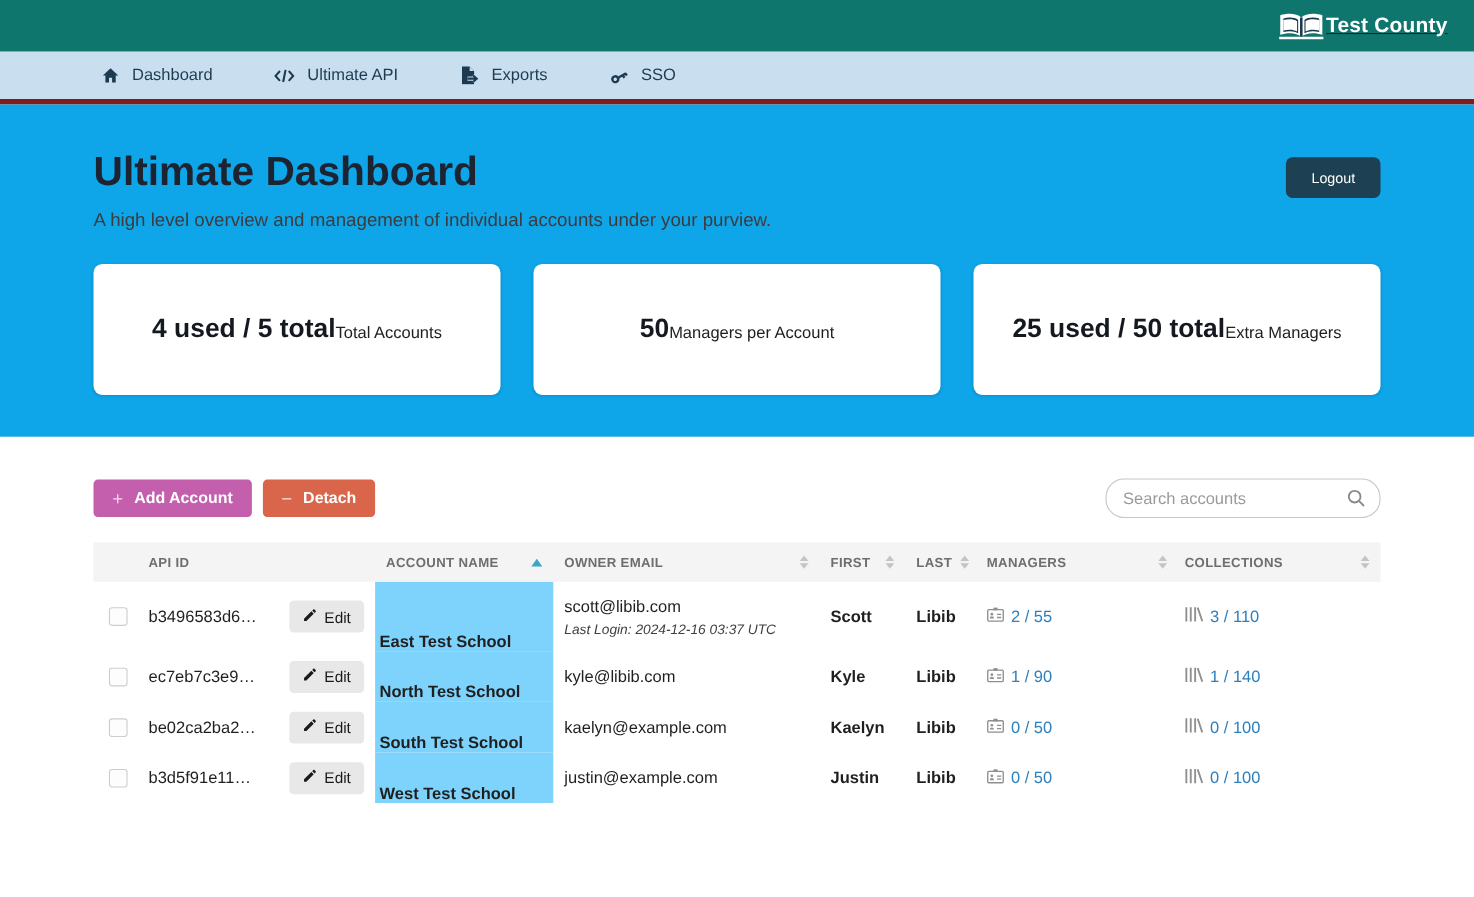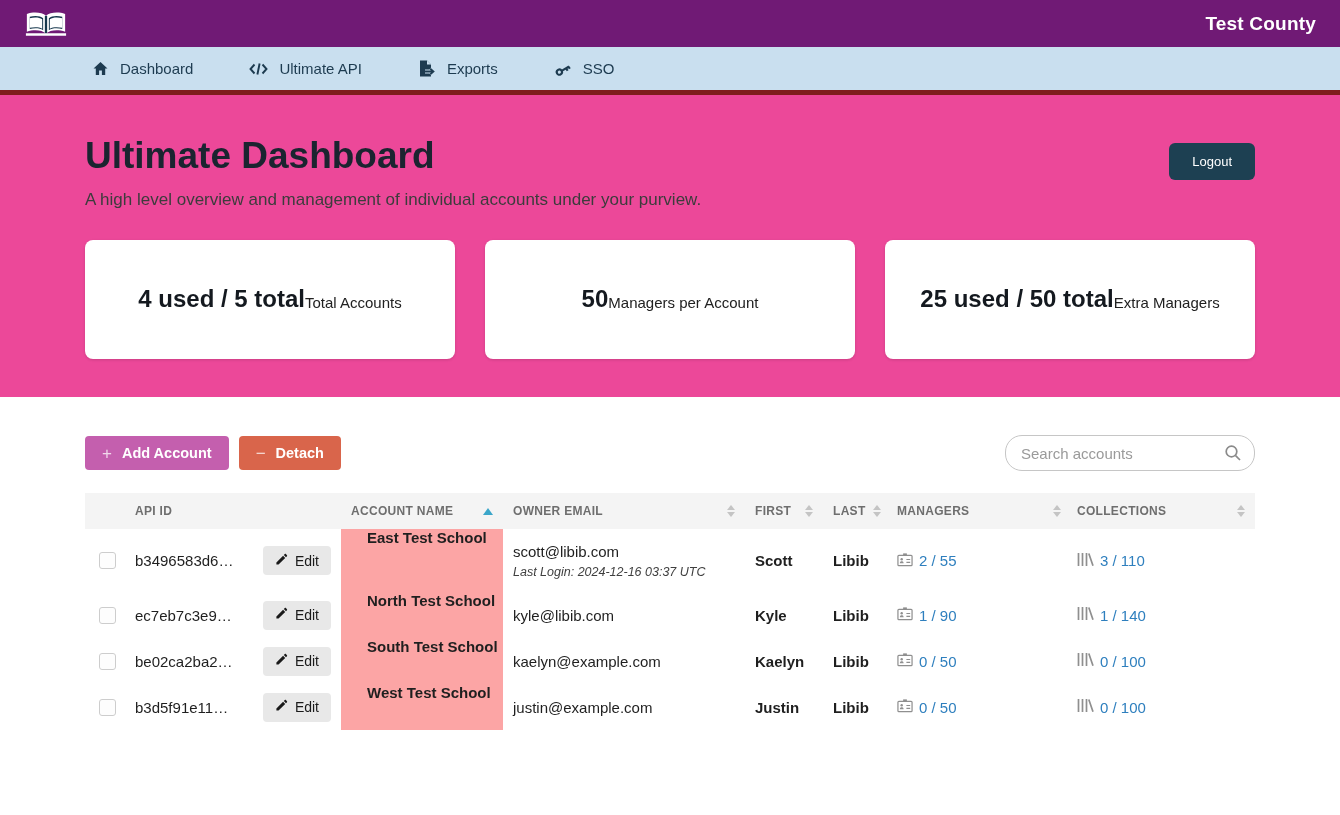--- a/index.html
+++ b/index.html
@@ -1,31 +1,31 @@
 <!DOCTYPE html>
 <html><head>
 <meta charset="utf-8">
 <style>
   * { margin:0; padding:0; box-sizing:border-box; }
   html,body { width:1340px; height:815px; }
   body { font-family:"Liberation Sans","DejaVu Sans",sans-serif; background:#fff; color:#212121; }
   .screen { width:1340px; height:815px; overflow:hidden; }
 
   
-  .topbar { height:47px; background:#701a75; display:flex; align-items:center; justify-content:space-between; padding:0 24px; }
+  .topbar { height:47px; background:#0f766e; display:flex; align-items:center; justify-content:flex-end; padding:0 24px;text-decoration:underline; }
   .logo { display:flex; align-items:center; cursor:pointer; }
   .brand { color:#fff; font-size:19px; font-weight:bold; letter-spacing:.2px; }
 
   
   .mainnav { height:48px; background:#C9DFEF; display:flex; align-items:center; gap:56px; padding:0 0 0 92px; border-bottom:5px solid #7f1d1d; }
   .nav-item { display:flex; align-items:center; gap:11px; color:#1D3B50; font-size:15px; font-weight:500; cursor:pointer; text-decoration:none; }
   .nav-item svg { display:block; }
 
   
-  .hero { height:302px; background:#ec4899; padding:40px 85px 0; }
+  .hero { height:302px; background:#0ea5e9; padding:40px 85px 0; }
   .hero-top { display:flex; justify-content:space-between; align-items:flex-start; }
   .hero h1 { font-size:37px; font-weight:bold; color:#1B2430; line-height:1.15; }
   .hero .subtitle { margin-top:12px; font-size:17px; color:#3C3C3C; }
   .logout { background:#1D4052; color:#fff; border:none; border-radius:6px; font-family:inherit; font-size:13px; font-weight:normal; padding:11px 23px; margin-top:8px; cursor:pointer; }
   .stats { display:flex; gap:30px; margin-top:30px; }
   .card { flex:1; background:#fff; height:119px; border-radius:8px; box-shadow:0 1px 3px rgba(0,0,0,.14); display:flex; flex-direction:row; align-items:center; justify-content:center; }
   .card-value { font-size:24px; font-weight:bold; color:#14191F; }
   .card-label { font-size:15px; color:#212121; margin-top:6px; }
 
   
@@ -51,21 +51,21 @@
   .tri-up { width:0; height:0; border-left:4px solid transparent; border-right:4px solid transparent; border-bottom:5px solid #C4C4C4; }
   .tri-down { width:0; height:0; border-left:4px solid transparent; border-right:4px solid transparent; border-top:5px solid #C4C4C4; }
   .tri-asc { width:0; height:0; border-left:5px solid transparent; border-right:5px solid transparent; border-bottom:7px solid #3BA6C9; }
   .trow { min-height:46px; }
   .trow.tall { min-height:63px; }
   .cell { font-size:15px; color:#1F1F1F; }
   .cell-check { padding-left:14px; }
   .checkbox { appearance:none; -webkit-appearance:none; width:17px; height:17px; border:1px solid #CDCDCD; border-radius:3px; background:#FDFDFD; cursor:pointer; display:block; }
   .cell-api { display:flex; align-items:center; justify-content:space-between; padding-right:10px; }
   .edit-btn { display:flex; align-items:center; gap:7px; background:#E8E8E8; border:none; border-radius:4px; height:29px; padding:0 12px; font-family:inherit; font-size:14px; color:#1A1A1A; cursor:pointer; }
-  .cell-account { align-self:stretch; display:flex; align-items:flex-start; background:#fca5a5; padding-left:26px; font-weight:bold; }
+  .cell-account { align-self:stretch; display:flex; align-items:flex-end; background:#7dd3fc; padding-left:4px; font-weight:bold; }
   .cell-email { padding-left:10px; }
   .last-login { font-size:12.5px; font-style:italic; color:#3F3F3F; margin-top:5px; }
   .cell-bold { font-weight:bold; padding-left:10px; }
   .cell-link { display:flex; align-items:center; gap:6px; padding-left:6px; }
   .cell-link .val { color:#2E7FBE; font-size:15px; cursor:pointer; }
 
   
   .tfoot { margin-top:23px; display:flex; justify-content:space-between; align-items:center; }
   .summary { font-size:15.5px; color:#4F4F4F; }
   .pager { display:flex; align-items:center; gap:13px; font-size:15px; }

